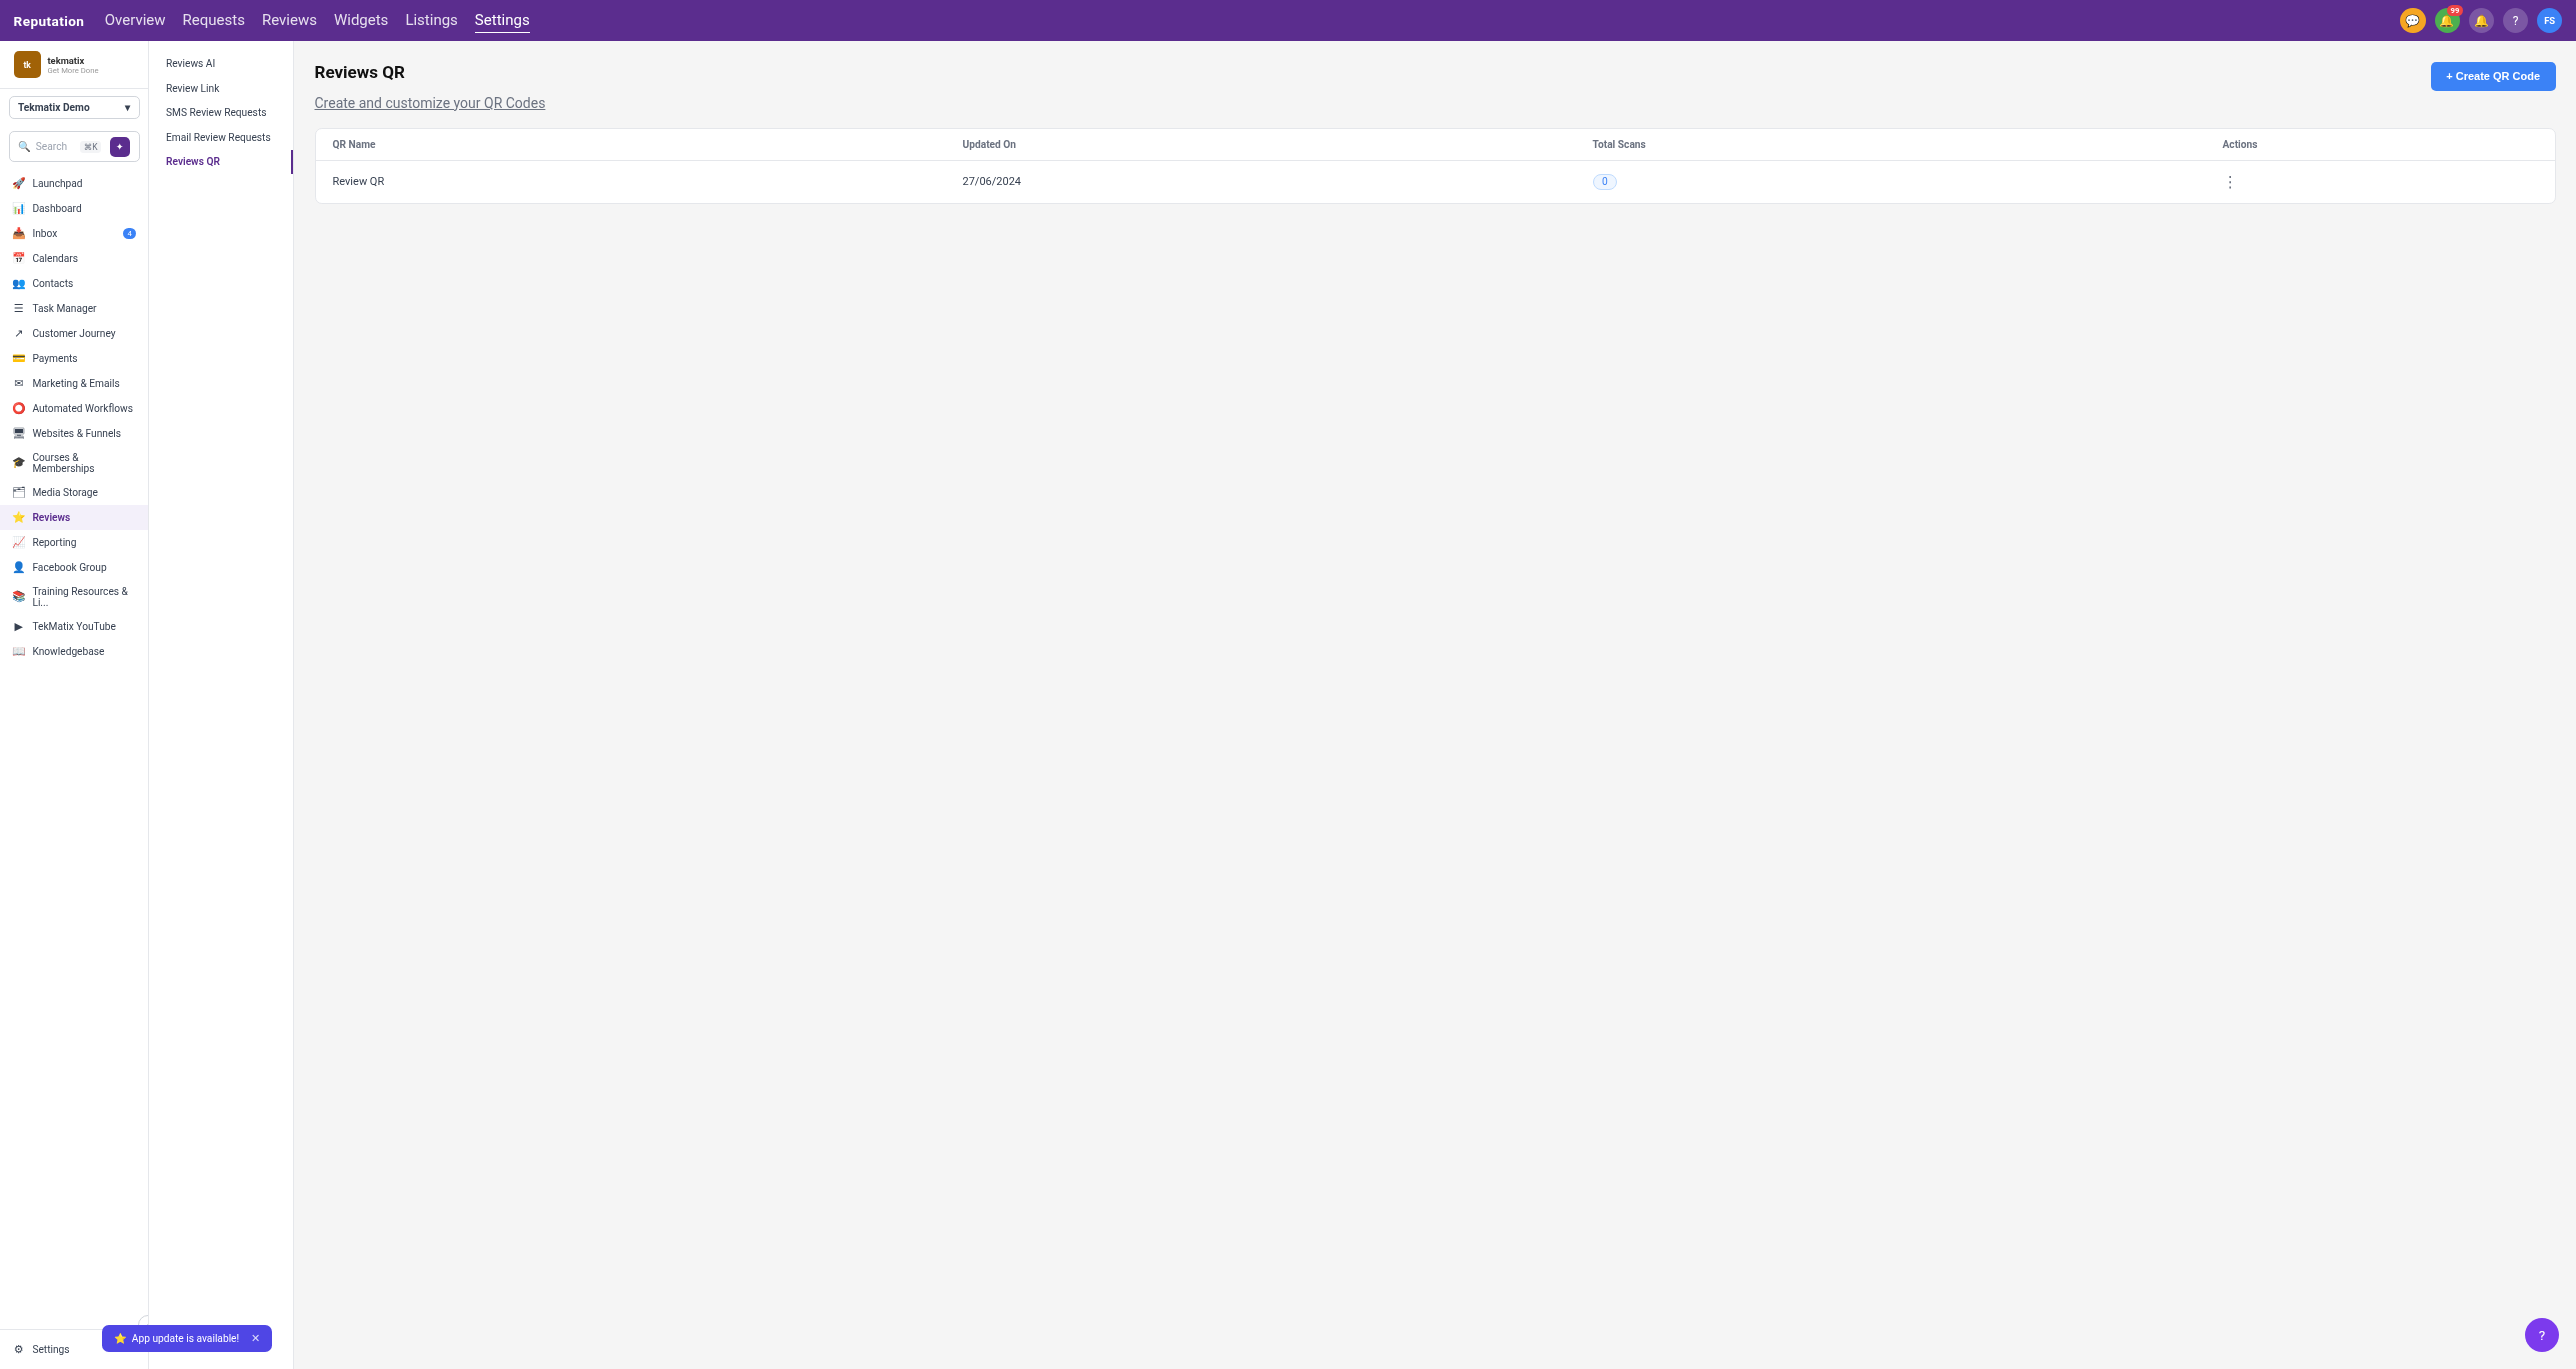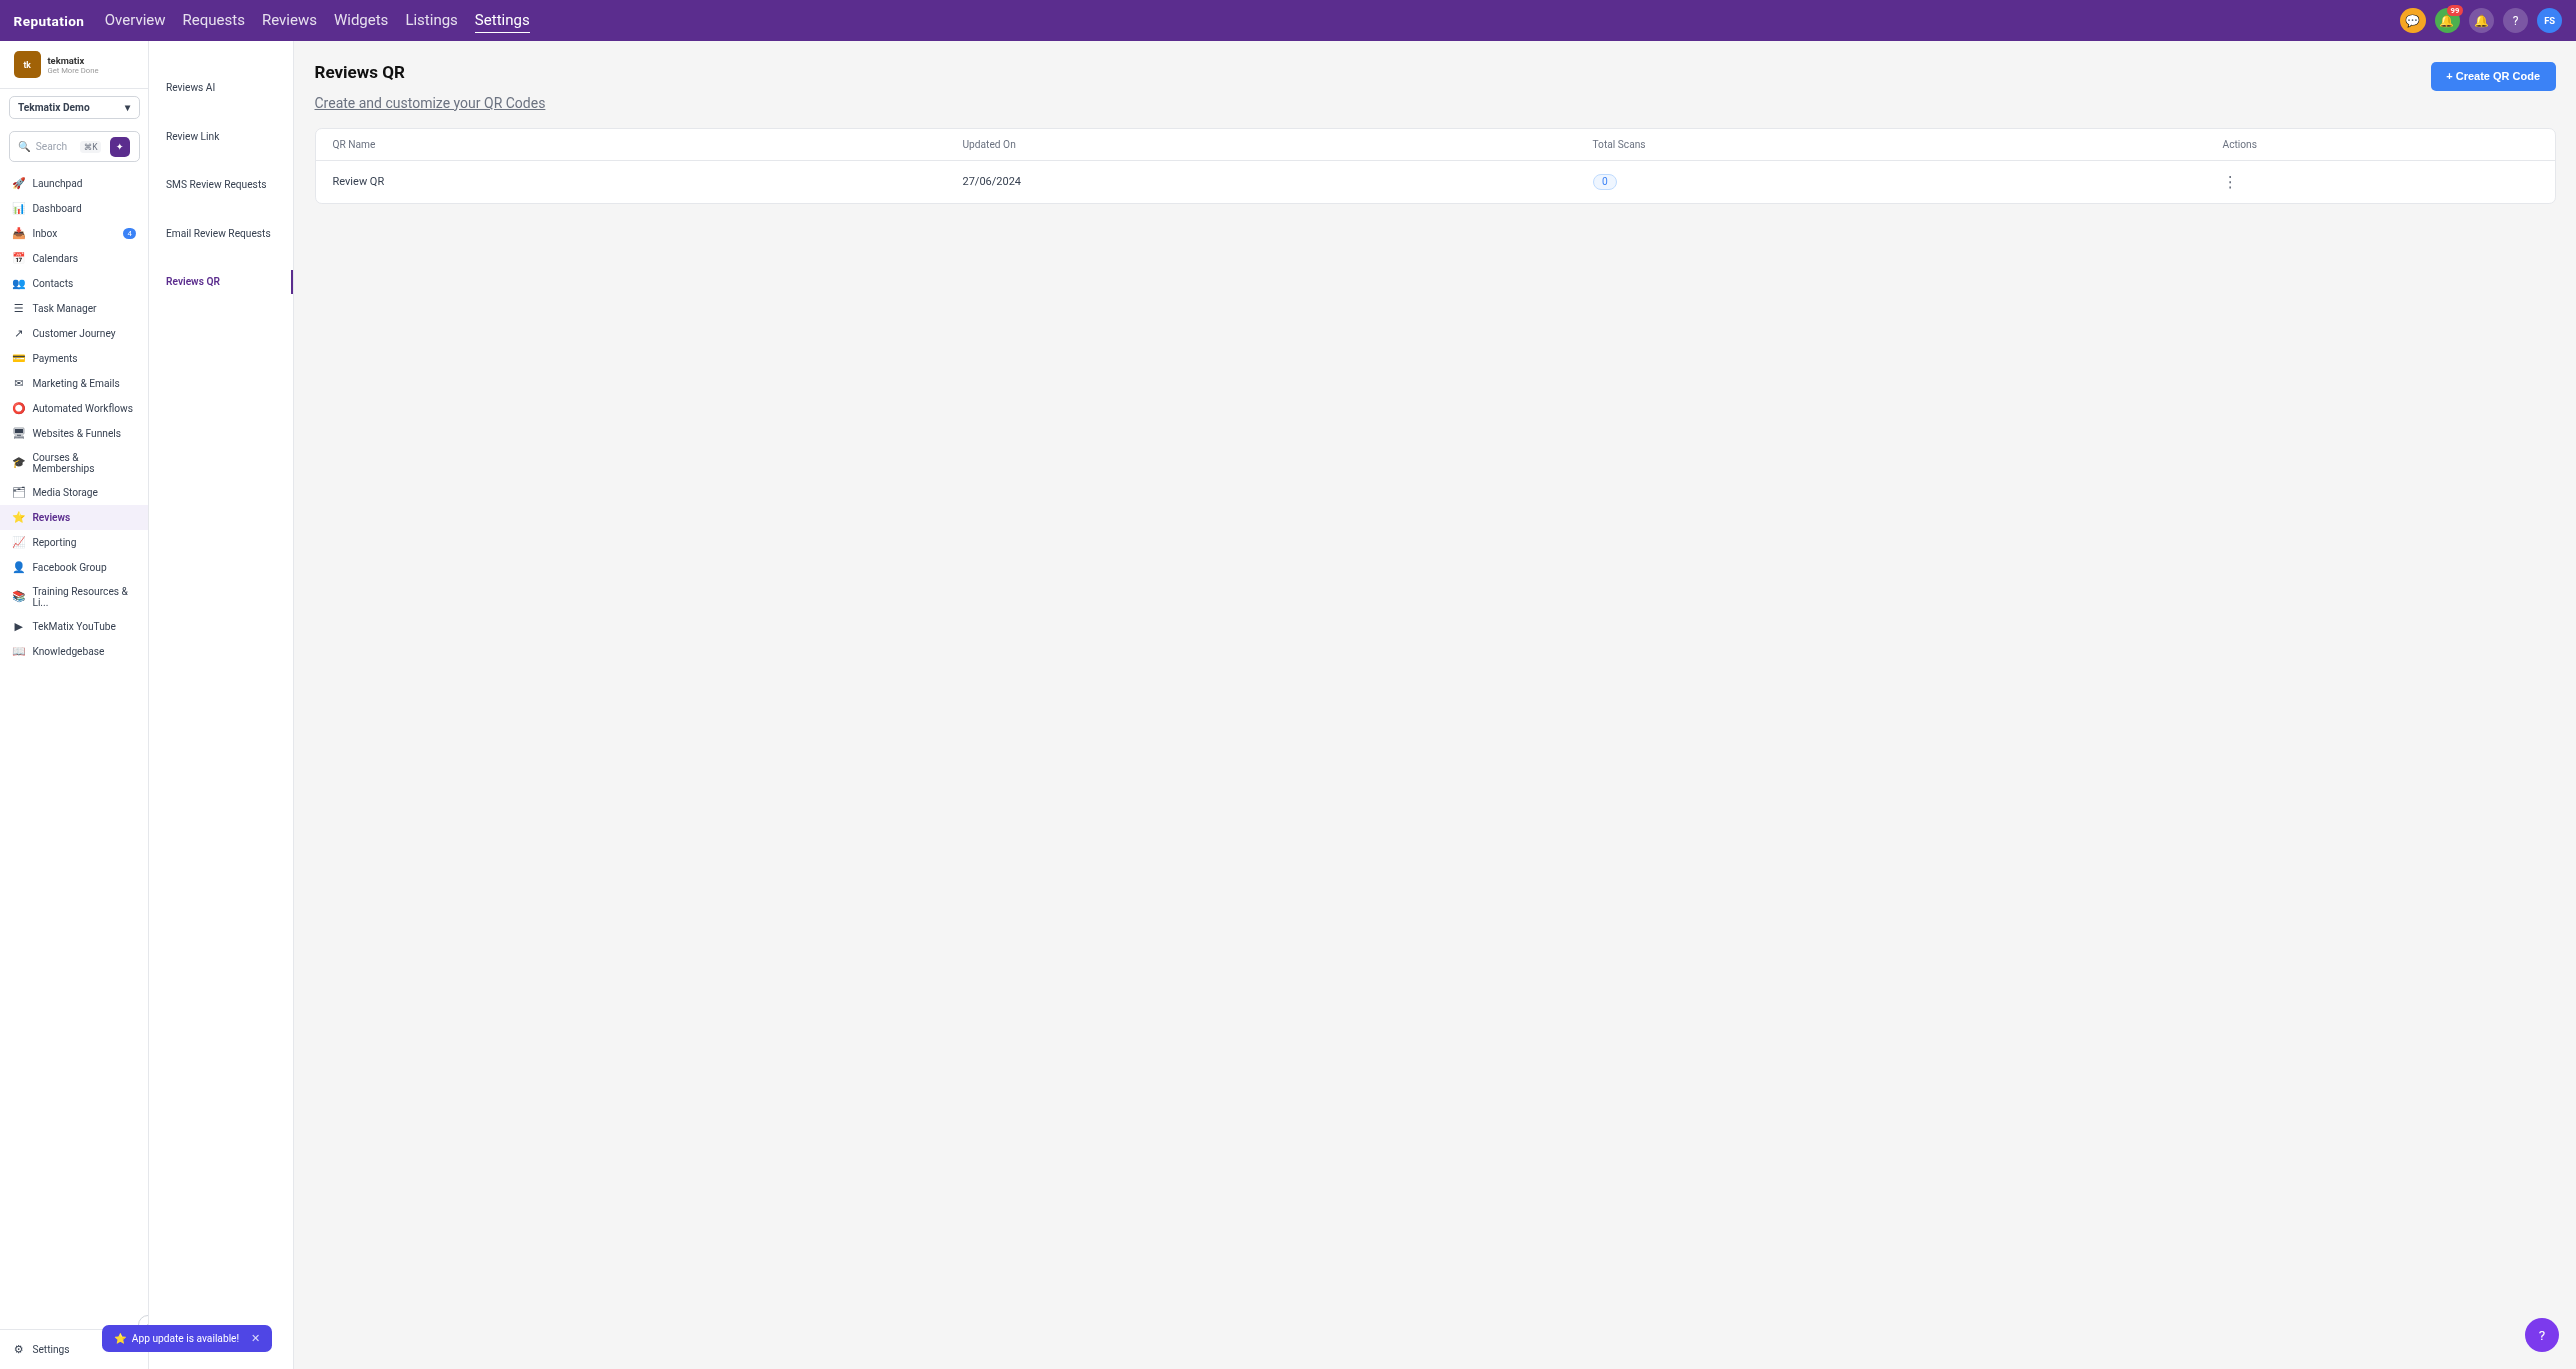--- a/index.html
+++ b/index.html
@@ -197,21 +197,20 @@
       flex-shrink: 0;
       overflow-y: auto;
     }
     .sub-sidebar-item {
       padding: 6.8px 17px;
       font-size: 10.2px;
       color: #374151;
       cursor: pointer;
       display: flex;
       align-items: flex-end;
-      margin-top: 24px;
     }
     .sub-sidebar-item.active {
       color: #5b2d8e;
       font-weight: 600;
       border-right: 2.6px solid #5b2d8e;
     }
 
     
     .main-content {
       flex: 1;
@@ -257,21 +256,21 @@
       border-radius: 6.8px;
       border: 0.9px solid #e5e7eb;
       overflow: hidden;
     }
     .table-header {
       display: grid;
       grid-template-columns: 2fr 2fr 2fr 1fr;
       padding: 10.2px 17px;
       border-bottom: 0.9px solid #e5e7eb;
       font-size: 10.2px;
-      font-weight: 400;
+      font-weight: 700;
       color: #6b7280;
       text-transform: none;
     }
     .table-row {
       display: grid;
       grid-template-columns: 2fr 2fr 2fr 1fr;
       padding: 12px 17px;
       border-bottom: 0.9px solid #f3f4f6;
       align-items: center;
       font-size: 11px;

